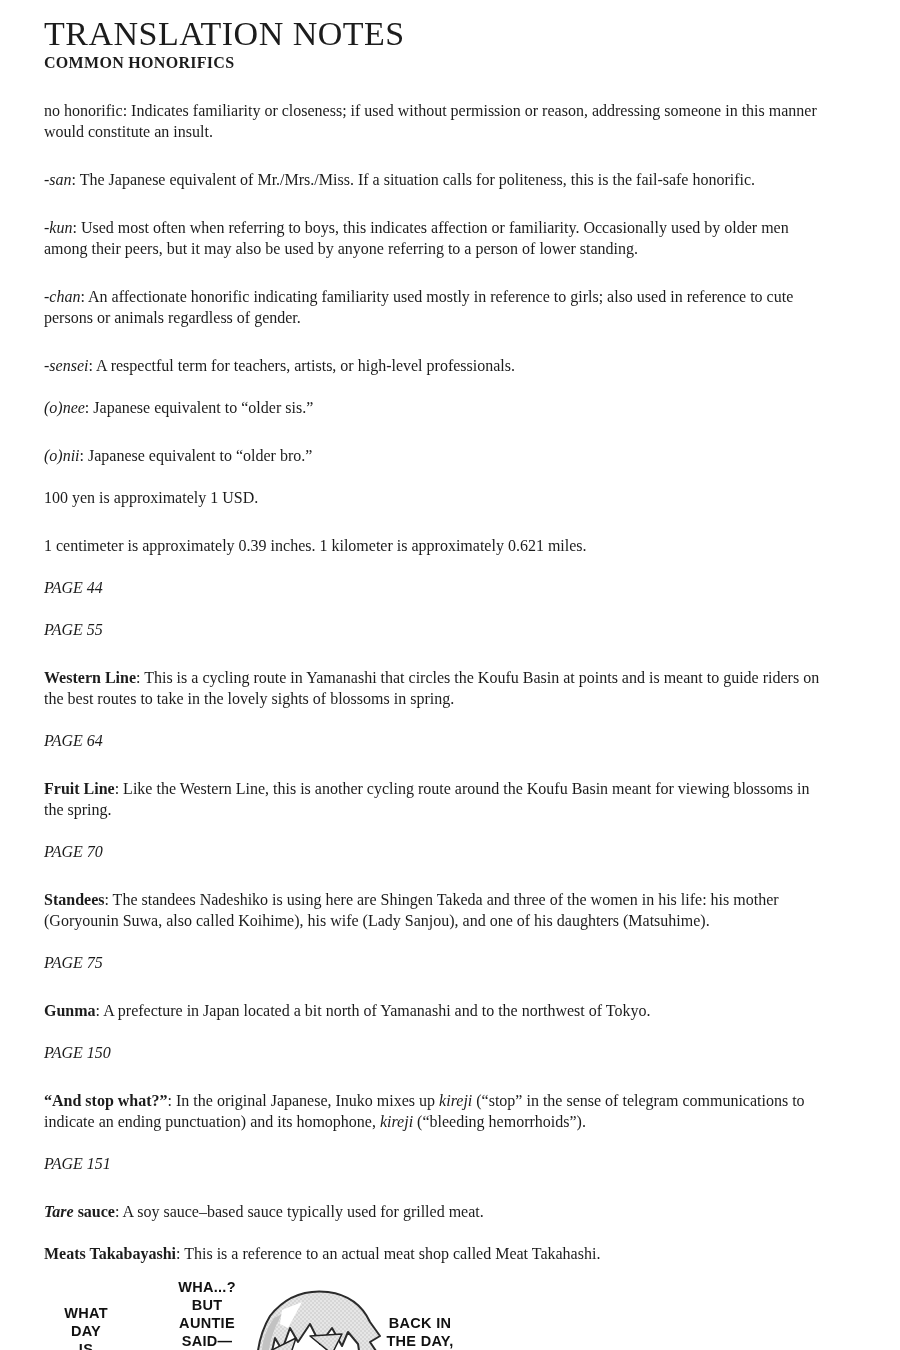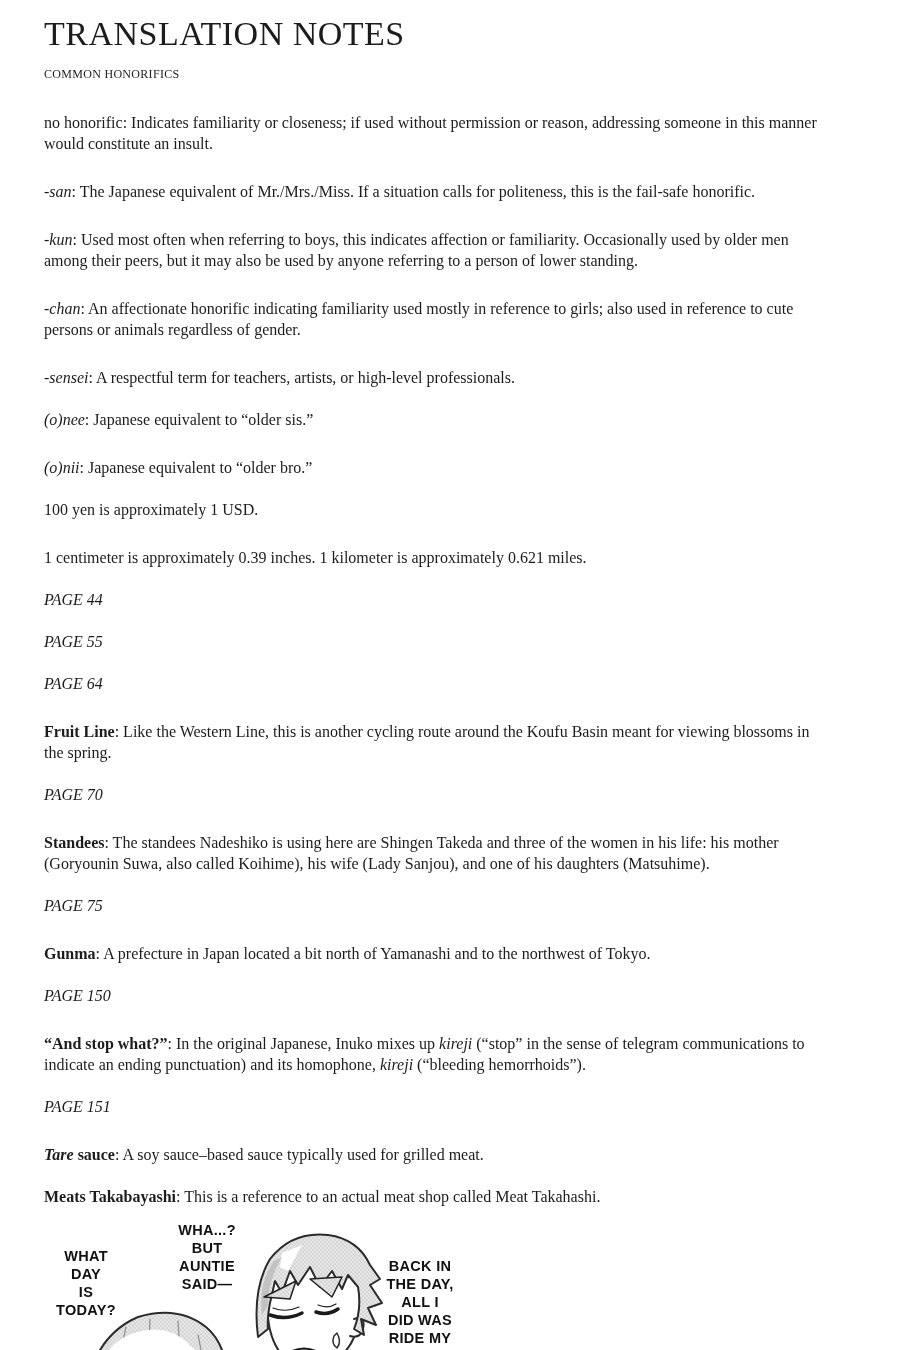--- a/index.html
+++ b/index.html
@@ -16,23 +16,22 @@
     overflow: hidden;
     background: #ffffff;
   }
   .title {
     font-size: 34px;
     font-weight: normal;
     line-height: 36px;
     letter-spacing: 0.5px;
   }
   .section-heading {
-    margin-top: 12px;
-    font-size: 12px;
-    font-weight: normal;
+    font-size: 16px;
+    font-weight: bold;
     line-height: 21px;
     letter-spacing: 0.3px;
   }
   .note {
     font-size: 16px;
     line-height: 21px;
     width: 788px;
     margin-top: 27px;
   }
   .gap1 { margin-top: 21px; }
@@ -89,20 +88,21 @@
 
   <p class="note gap1">100 yen is approximately 1 USD.</p>
   <p class="note">1 centimeter is approximately 0.39 inches. 1 kilometer is approximately 0.621 miles.</p>
 
   <section class="page-section">
     <p class="page-header">PAGE 44</p>
   </section>
 
   <section class="page-section">
     <p class="page-header">PAGE 55</p>
+    <p class="note"><span class="seg-b">Western Line</span><span class="seg-r">: This is a cycling route in Yamanashi that circles the Koufu Basin at points and is meant to guide riders on the best routes to take in the lovely sights of blossoms in spring.</span></p>
   </section>
 
   <section class="page-section">
     <p class="page-header">PAGE 64</p>
     <p class="note"><span class="seg-b">Fruit Line</span><span class="seg-r">: Like the Western Line, this is another cycling route around the Koufu Basin meant for viewing blossoms in the spring.</span></p>
   </section>
 
   <section class="page-section">
     <p class="page-header">PAGE 70</p>
     <p class="note"><span class="seg-b">Standees</span><span class="seg-r">: The standees Nadeshiko is using here are Shingen Takeda and three of the women in his life: his mother (Goryounin Suwa, also called Koihime), his wife (Lady Sanjou), and one of his daughters (Matsuhime).</span></p>

